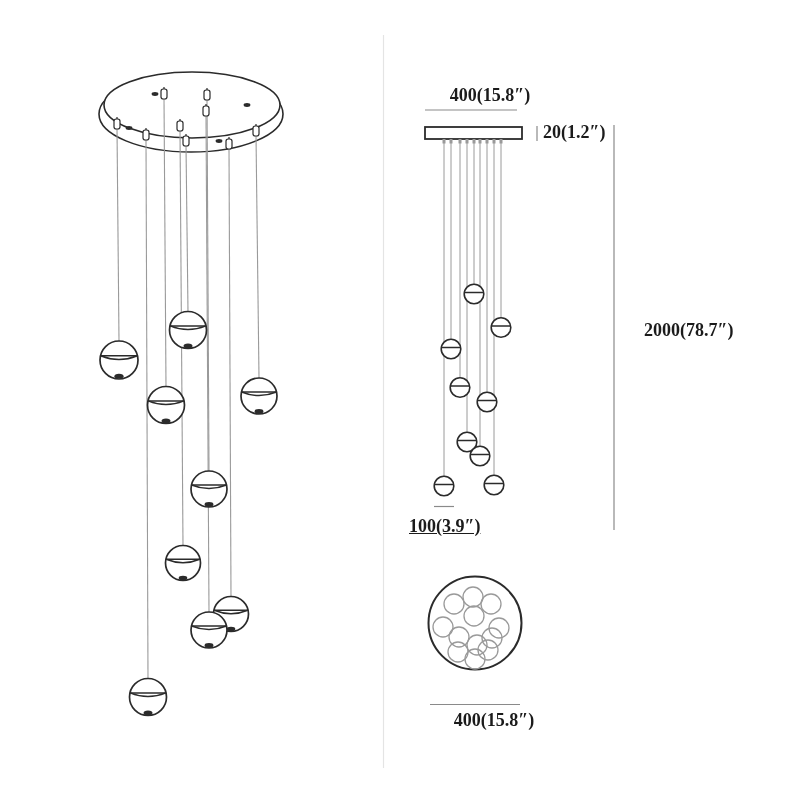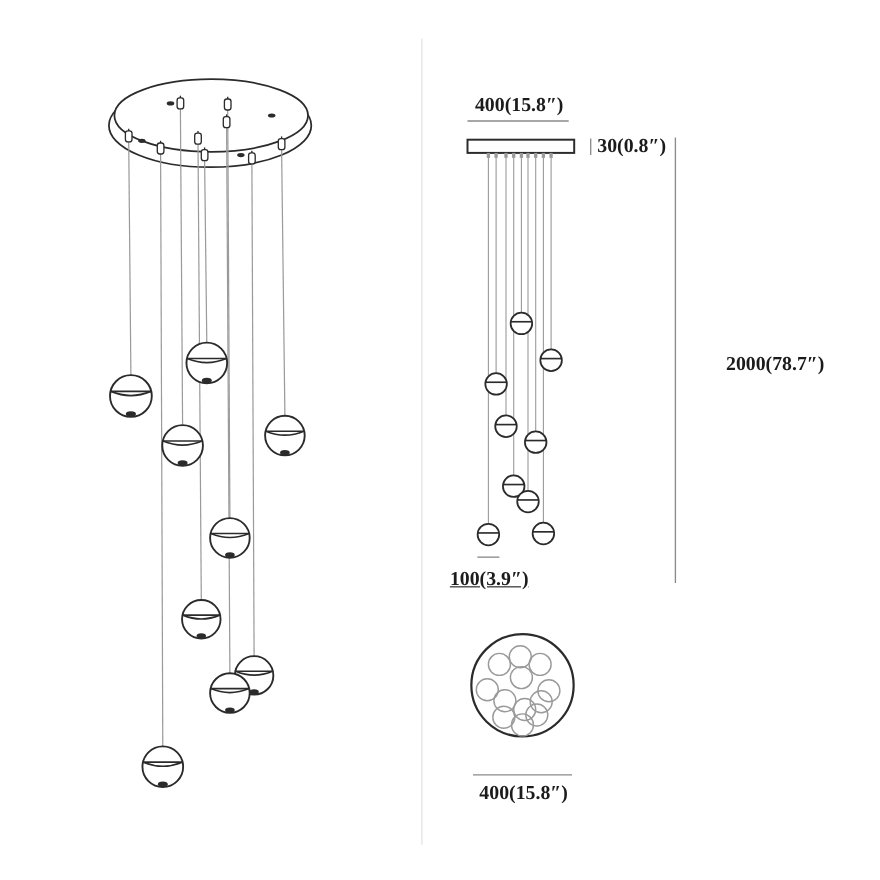--- a/index.html
+++ b/index.html
@@ -20,21 +20,21 @@
   .canvas svg { position: absolute; left: 0; top: 0; }
 
   .dim-label {
     position: absolute;
     font-size: 18px;
     font-weight: 700;
     color: var(--text);
     white-space: nowrap;
     line-height: 22px;
   }
-  .centered { transform: translateX(-50%); }
+  .centered { transform: translateX(-50%); margin-left: 18px; }
 
   
   .ink-line   { stroke: var(--ink);  fill: none; }
   .ink-shape  { stroke: var(--ink);  fill: #ffffff; }
   .ink-fill   { stroke: none;        fill: var(--ink); }
   .cord-line  { stroke: var(--cord); fill: none; }
   .cord-fill  { stroke: none;        fill: var(--cord); }
   .dim-line   { stroke: var(--dim);  fill: none; }
   .divider-ln { stroke: var(--divider); fill: none; }
   .ring       { stroke: var(--cord); fill: none; }
@@ -263,20 +263,20 @@
         <circle class="ring" cx="458" cy="652" r="10"></circle>
         <circle class="ring" cx="488" cy="650" r="10"></circle>
         <circle class="ring" cx="475" cy="659" r="10"></circle>
       </g>
       <line class="dim-line" x1="430" y1="704.5" x2="520" y2="704.5" stroke-width="1.2"></line>
     </g>
   </svg>
 
   <div class="dim-label centered" style="left:472px; top:84px;">400(15.8″)</div>
 
-  <div class="dim-label" style="left:543px; top:121px;">30(0.8″)</div>
-
-  <div class="dim-label" style="left:660px; top:319px;">2000(78.7″)</div>
+  <div class="dim-label" style="left:543px; top:121px;">20(1.2″)</div>
+
+  <div class="dim-label" style="left:644px; top:319px;">2000(78.7″)</div>
 
   <div class="dim-label" style="left:409px; top:515px;text-decoration:underline;">100(3.9″)</div>
 
   <div class="dim-label centered" style="left:476px; top:709px;">400(15.8″)</div>
 </div>
 
 </body></html>

